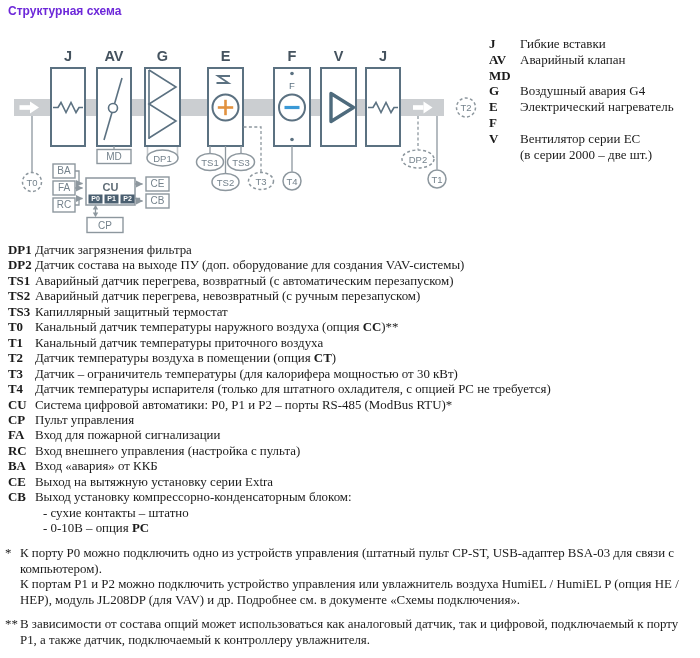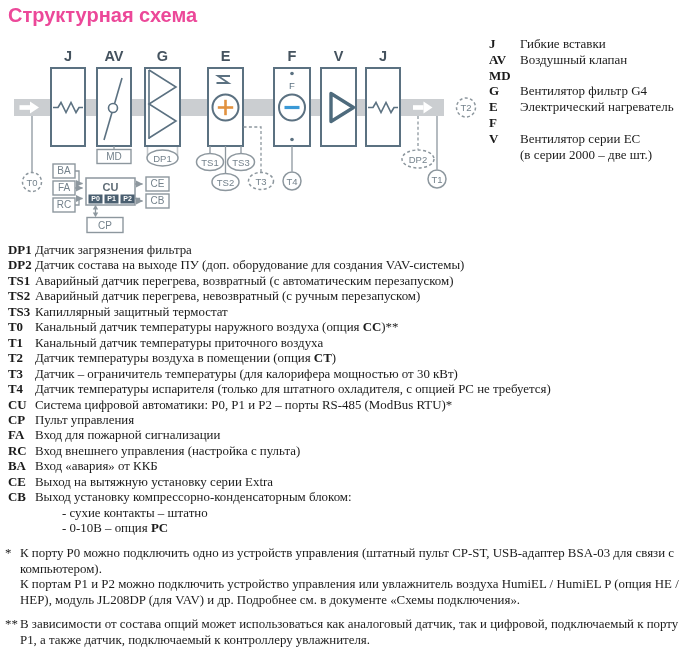--- a/index.html
+++ b/index.html
@@ -1,35 +1,35 @@
 <!DOCTYPE html>
 <html><head>
 <meta charset="utf-8">
 <style>
   html,body{margin:0;padding:0;background:#fff;}
   .page{position:relative;width:700px;height:658px;background:#ffffff;overflow:hidden;
         font-family:"Liberation Serif",serif;color:#1b1b1b;}
   .title{position:absolute;left:8px;top:4px;font-family:"Liberation Sans",sans-serif;
-         font-weight:bold;font-size:20px;color:#ec4899;}
+         font-weight:bold;font-size:12px;color:#6d28d9;}
   .diagram-svg{position:absolute;left:0;top:32px;}
 
   
   .legend{position:absolute;left:489px;top:36px;width:210px;font-size:13px;line-height:15.8px;}
   .lgrow{display:flex;}
   .lgkey{flex:none;width:31px;font-weight:bold;}
   .lgtxt{flex:1;}
   .l2{display:block;}
   .l2:empty{display:none;}
 
   
   .sensors{position:absolute;left:8px;top:243px;width:690px;font-size:12.9px;line-height:15.45px;}
   .srow{display:flex;}
   .skey{flex:none;width:27px;font-weight:bold;}
   .stxt{flex:1;white-space:nowrap;}
-  .srow.sub .stxt{padding-left:8px;margin-left:19px;}
+  .srow.sub .stxt{padding-left:8px;}
 
   
   .fnotes{position:absolute;left:5px;top:546px;width:688px;font-size:12.9px;line-height:15.5px;}
   .fnote{display:flex;margin-bottom:9px;}
   .fmark{flex:none;width:15px;}
   .ftxt{flex:1;}
   .fp{display:block;}
   .fp:empty{display:none;}
 
   
@@ -196,28 +196,28 @@
     </g>
   </svg>
 
   <div class="legend">
     <div class="lgrow">
         <b class="lgkey">J</b>
         <span class="lgtxt"><span>Гибкие вставки</span></span>
       </div>
     <div class="lgrow">
         <b class="lgkey">AV</b>
-        <span class="lgtxt"><span>Воздушный клапан</span></span>
+        <span class="lgtxt"><span>Аварийный клапан</span></span>
       </div>
     <div class="lgrow">
         <b class="lgkey">MD</b>
       </div>
     <div class="lgrow">
         <b class="lgkey">G</b>
-        <span class="lgtxt"><span>Вентилятор фильтр G4</span></span>
+        <span class="lgtxt"><span>Воздушный авария G4</span></span>
       </div>
     <div class="lgrow">
         <b class="lgkey">E</b>
         <span class="lgtxt"><span>Электрический нагреватель</span></span>
       </div>
     <div class="lgrow">
         <b class="lgkey">F</b>
       </div>
     <div class="lgrow">
         <b class="lgkey">V</b>

